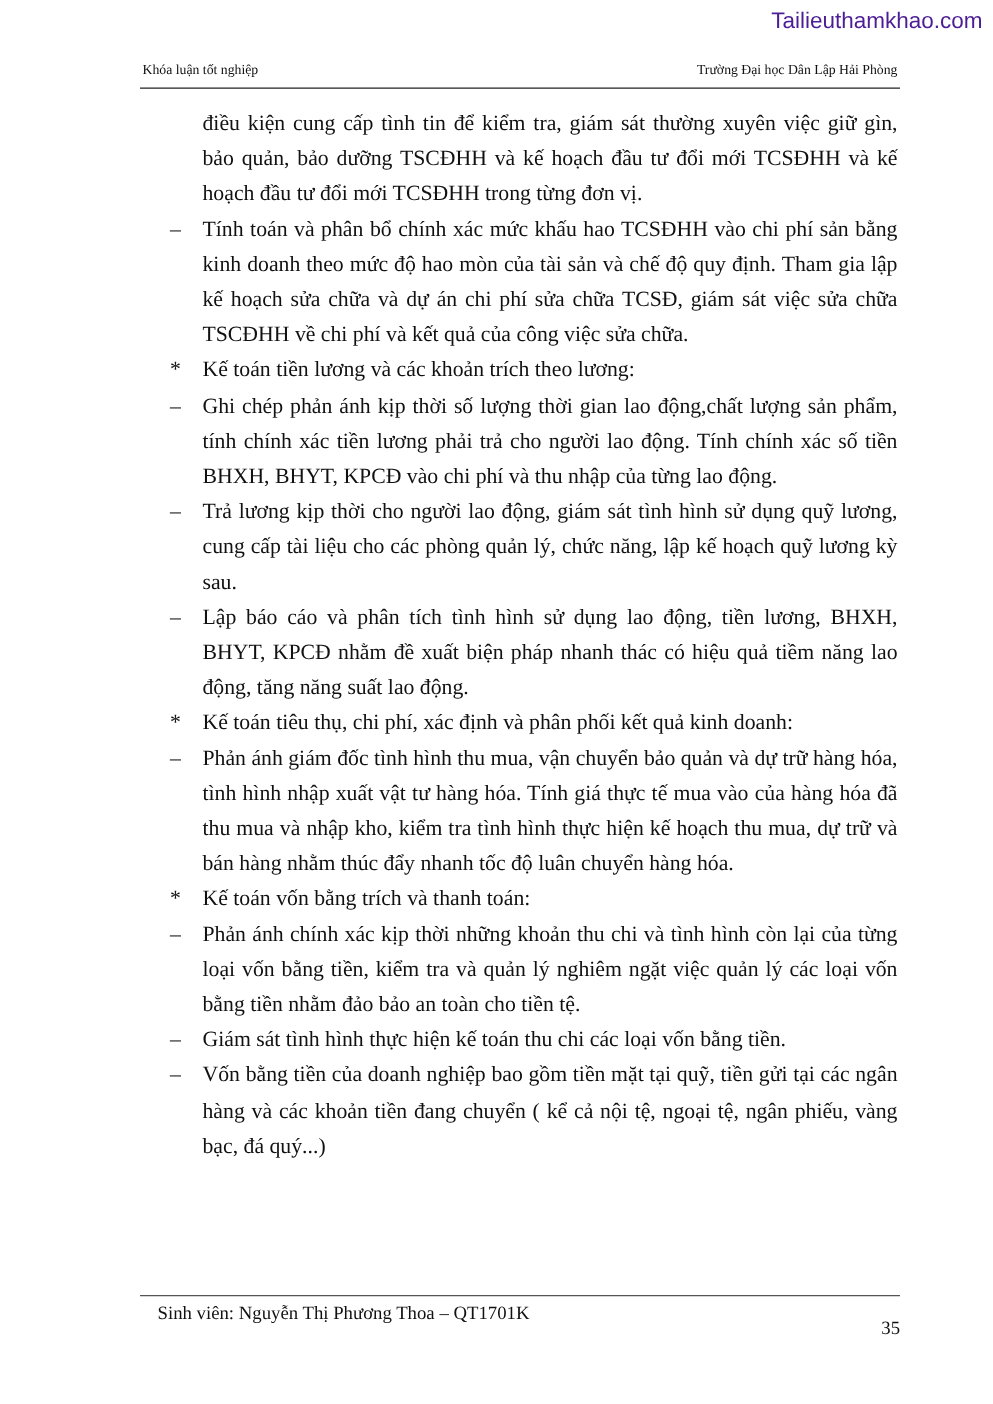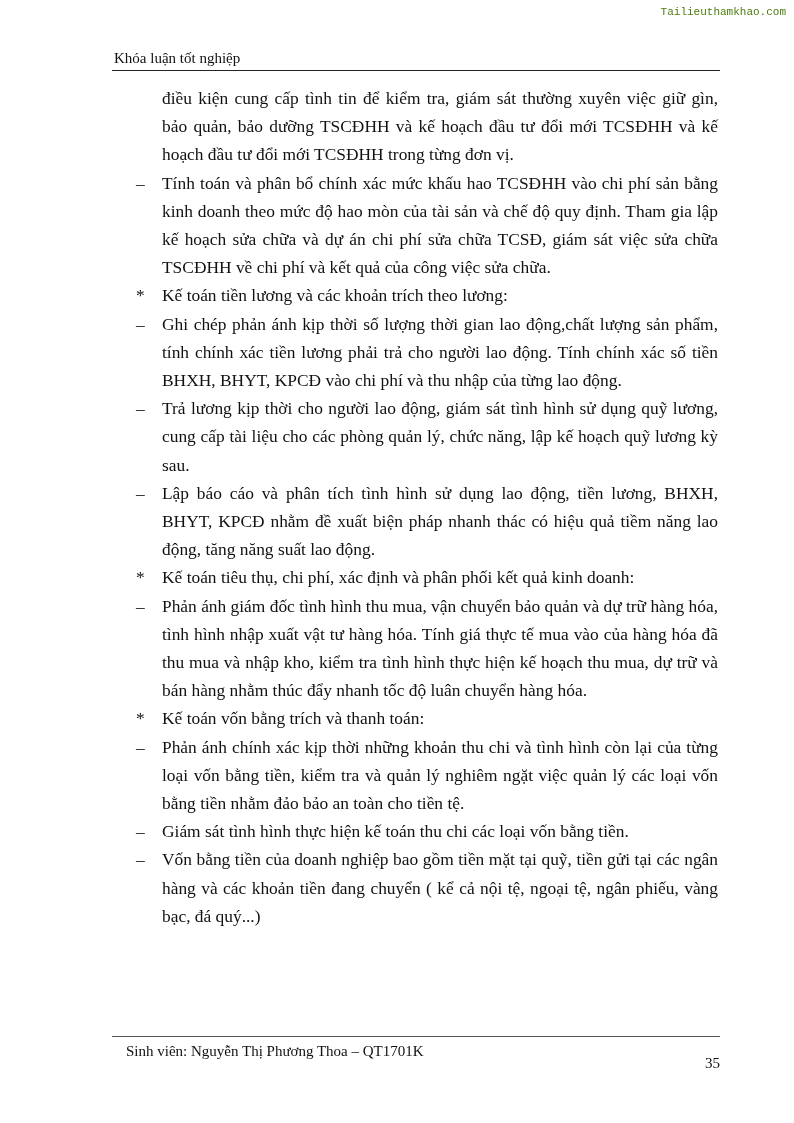--- a/index.html
+++ b/index.html
@@ -1,40 +1,41 @@
 <!DOCTYPE html>
 <html><head>
 <meta charset="utf-8">
 <style>
   html, body { margin: 0; padding: 0; background: #ffffff; }
   body { width: 794px; height: 1123px; position: relative; overflow: hidden;
          font-family: "Liberation Serif", "DejaVu Serif", serif; color: #111; }
-  .watermark { position: absolute; top: 6px; right: 8px; font-family: Liberation Mono, monospace;
-               font-size: 11px; color: #4d7c0f; letter-spacing: 0; }
+  .watermark { position: absolute; top: 6px; right: 8px; font-family: Liberation Sans, sans-serif;
+               font-size: 18px; color: #4c1d95; letter-spacing: 0; }
   .header { position: absolute; left: 112px; width: 608px; top: 48px; height: 22px;
-            border-bottom: 1px solid #222; font-size: 15px; }
+            border-bottom: 1px solid #222; font-size: 11px; }
   .header .left { position: absolute; left: 2px; top: 2px; }
   .header .right { position: absolute; right: 2px; top: 2px; }
   .body { position: absolute; left: 112px; top: 84px; width: 608px; }
   .item { position: relative; padding-left: 50px; padding-right: 2px; }
   .item .text { display: block; text-align: justify; text-align-last: left; line-height: 28.2px; font-size: 17.4px; }
   .item .marker { position: absolute; left: 24px; top: 0; line-height: 28.2px; font-size: 17.4px; }
   .heading .text { font-weight: normal; }
   .cont { padding-left: 50px; }
   .footer { position: absolute; left: 112px; width: 608px; top: 1036px; border-top: 1px solid #555; font-size: 15px; }
   .footer .left { position: absolute; left: 2px; top: 6px; margin-left: 12px; }
   .footer .right { position: absolute; right: 0; top: 18px; }
 </style>
 </head>
 <body>
 
 <div class="watermark">Tailieuthamkhao.com</div>
 
 <div class="header">
   <span class="left">Khóa luận tốt nghiệp</span>
+  <span class="right">Trường Đại học Dân Lập Hải Phòng</span>
 </div>
 
 <div class="body">
   <div class="item cont">
     <span class="text">điều kiện cung cấp tình tin để kiểm tra, giám sát thường xuyên việc giữ gìn, bảo quản, bảo dưỡng TSCĐHH và kế hoạch đầu tư đổi mới TCSĐHH và kế hoạch đầu tư đổi mới TCSĐHH trong từng đơn vị.</span>
   </div>
 
   <div class="item">
     <span class="marker">–</span>
     <span class="text">Tính toán và phân bổ chính xác mức khấu hao TCSĐHH vào chi phí sản bằng kinh doanh theo mức độ hao mòn của tài sản và chế độ quy định. Tham gia lập kế hoạch sửa chữa và dự án chi phí sửa chữa TCSĐ, giám sát việc sửa chữa TSCĐHH về chi phí và kết quả của công việc sửa chữa.</span>

